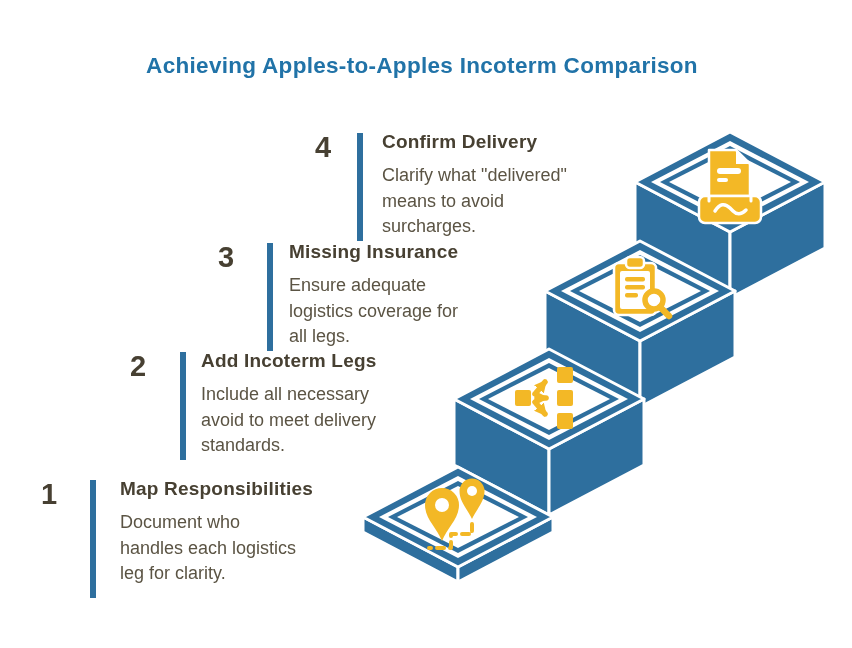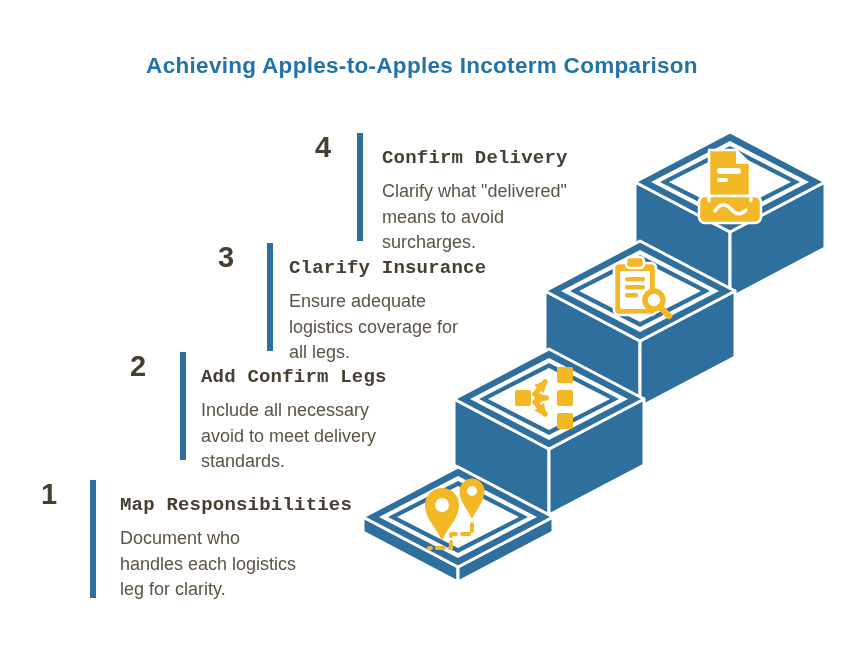--- a/index.html
+++ b/index.html
@@ -16,23 +16,22 @@
   .stairs{position:absolute;left:0;top:0;width:852px;height:648px;}
   .step-block{position:absolute;}
   .num{
     position:absolute;width:46px;text-align:center;
     font-size:29px;font-weight:700;line-height:1;
     color:var(--heading,#474032);
   }
   .bar{position:absolute;width:6px;background:var(--stair-blue,#2e6f9e);}
   .content{position:absolute;width:238px;}
   .content h2{
-    margin:16px 0 10px 0;font-size:19px;font-weight:700;letter-spacing:.2px;
+    margin:0 0 10px 0;font-size:19px;font-weight:700;letter-spacing:.2px;
     color:var(--heading,#474032);
-    font-family:Liberation Mono, monospace;
   }
   .content p{
     margin:0;font-size:18px;line-height:1.42;white-space:pre-line;
     color:var(--body-text,#5b5444);
   }
   
   .f-blue{fill:var(--stair-blue,#2e6f9e);}
   .f-white{fill:#ffffff;}
   .f-gold{fill:var(--gold,#f3b826);}
   .ol{stroke:#ffffff;stroke-width:3;stroke-linejoin:round;}
@@ -131,32 +130,32 @@
     <p>Clarify what "delivered"
 means to avoid
 surcharges.</p>
   </div>
 </div>
 
 <div class="step-block" style="left:203px;top:241px;width:330px;height:120px;">
   <div class="num" style="left:0;top:2px;">3</div>
   <div class="bar" style="left:64px;top:2px;height:108px;"></div>
   <div class="content" style="left:86px;top:0;">
-    <h2>Clarify Insurance</h2>
+    <h2>Missing Insurance</h2>
     <p>Ensure adequate
 logistics coverage for
 all legs.</p>
   </div>
 </div>
 
 <div class="step-block" style="left:115px;top:350px;width:330px;height:120px;">
   <div class="num" style="left:0;top:2px;">2</div>
   <div class="bar" style="left:65px;top:2px;height:108px;"></div>
   <div class="content" style="left:86px;top:0;">
-    <h2>Add Confirm Legs</h2>
+    <h2>Add Incoterm Legs</h2>
     <p>Include all necessary
 avoid to meet delivery
 standards.</p>
   </div>
 </div>
 
 <div class="step-block" style="left:26px;top:478px;width:330px;height:130px;">
   <div class="num" style="left:0;top:2px;">1</div>
   <div class="bar" style="left:64px;top:2px;height:118px;"></div>
   <div class="content" style="left:94px;top:0;">

